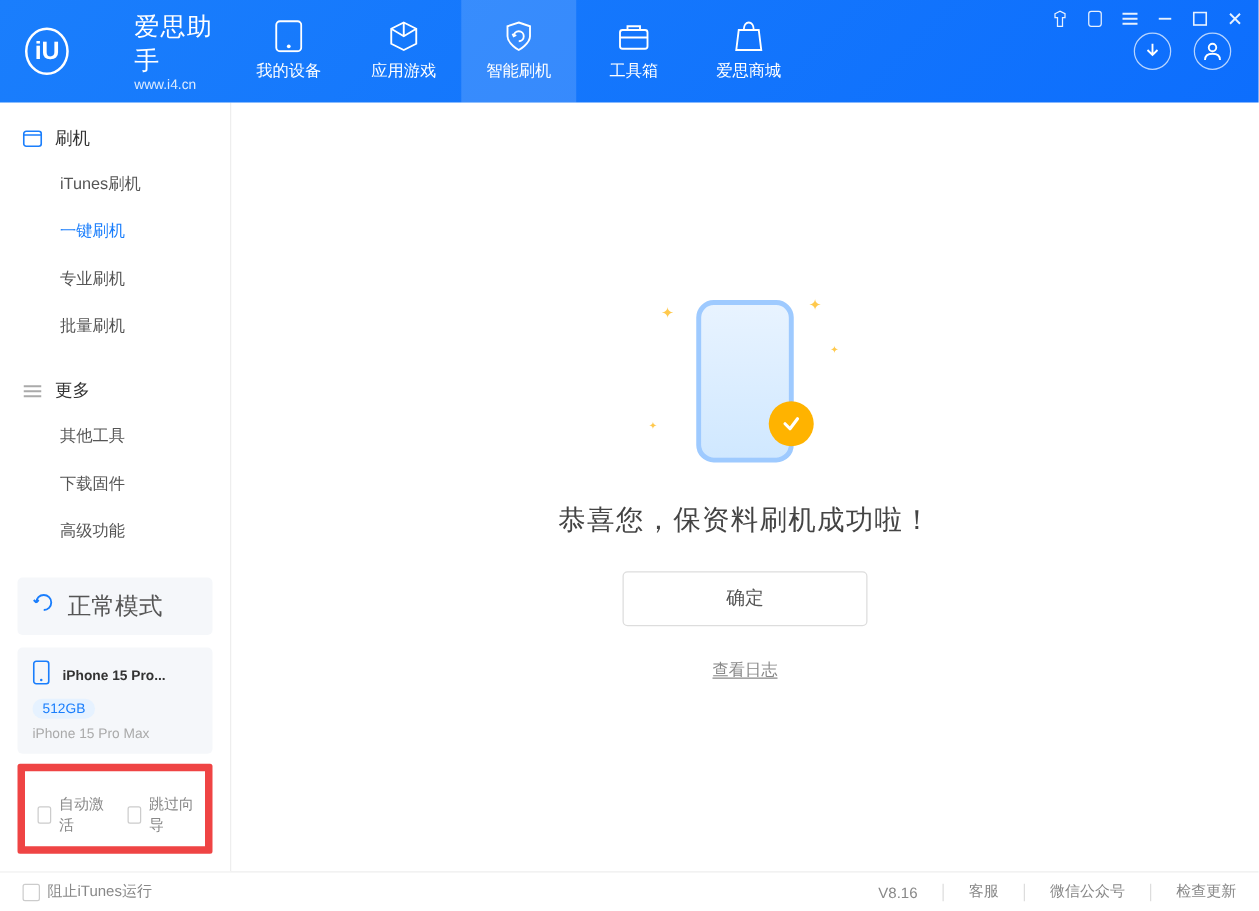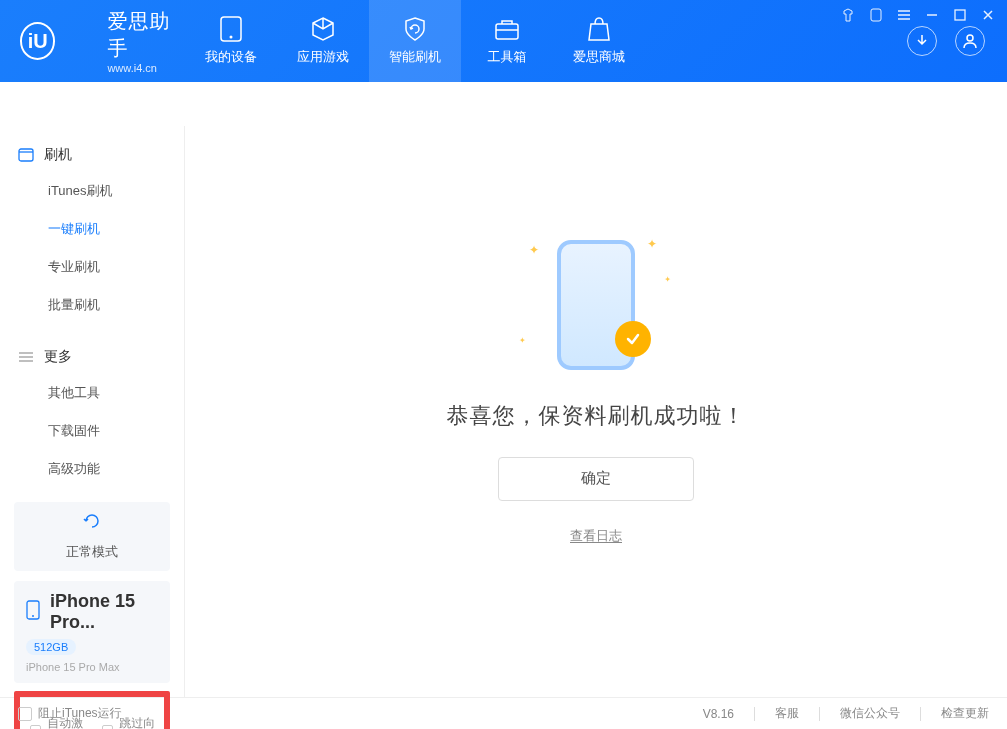--- a/index.html
+++ b/index.html
@@ -79,21 +79,20 @@
 }
 
 .body-area { display: flex; height: calc(729px - 82px - 32px); }
 
 .sidebar {
   width: 185px;
   border-right: 1px solid #eee;
   display: flex;
   flex-direction: column;
   background: #fff;
-  margin-top: 44px;
 }
 .side-section { padding: 12px 0 4px 0; }
 .side-section-head {
   display: flex; align-items: center;
   padding: 8px 18px;
   font-size: 14px;
   color: #333;
   font-weight: 500;
   gap: 10px;
 }
@@ -105,31 +104,30 @@
   cursor: pointer;
 }
 .side-item.active { color: #1a7efc; }
 
 .sidebar-bottom { margin-top: auto; padding: 10px 14px 14px 14px; }
 .mode-box {
   background: #f5f7fa;
   border-radius: 4px;
   padding: 10px 12px;
   display: flex; align-items: center; gap: 10px;
-  font-size: 13px; color: #555;
+  font-size: 19px; color: #555;
   margin-bottom: 10px;
-  flex-direction: column;
 }
 .device-box {
   background: #f5f7fa;
   border-radius: 4px;
   padding: 10px 12px;
 }
 .device-row { display: flex; align-items: center; gap: 10px; }
-.device-name { font-size: 18px; font-weight: 600; color: #333; }
+.device-name { font-size: 11px; font-weight: 600; color: #333; }
 .device-badge {
   display: inline-block;
   background: #e6f2ff;
   color: #1a7efc;
   font-size: 11px;
   padding: 2px 8px;
   border-radius: 10px;
   margin-top: 6px;
 }
 .device-sub { font-size: 11px; color: #aaa; margin-top: 6px; }

